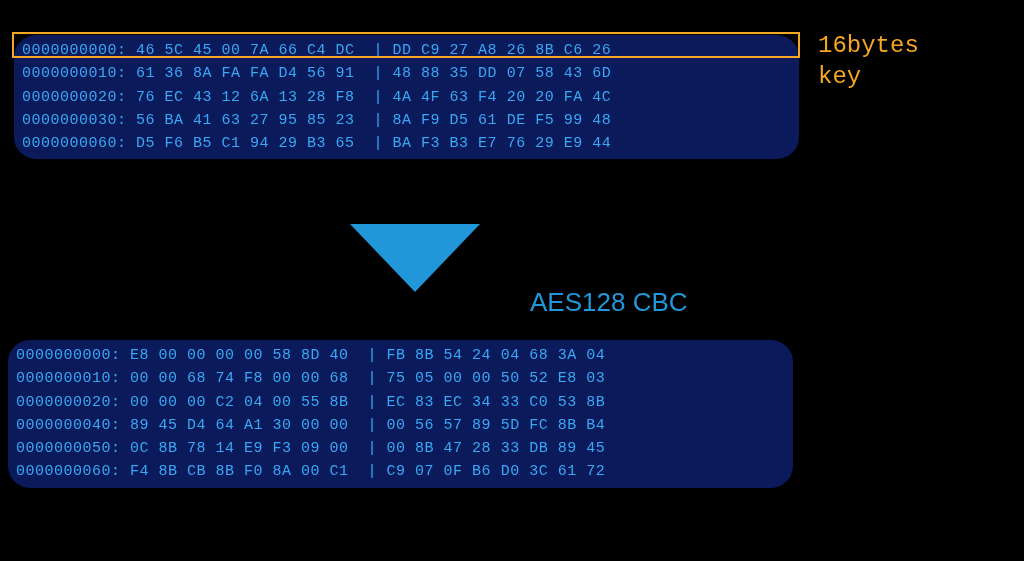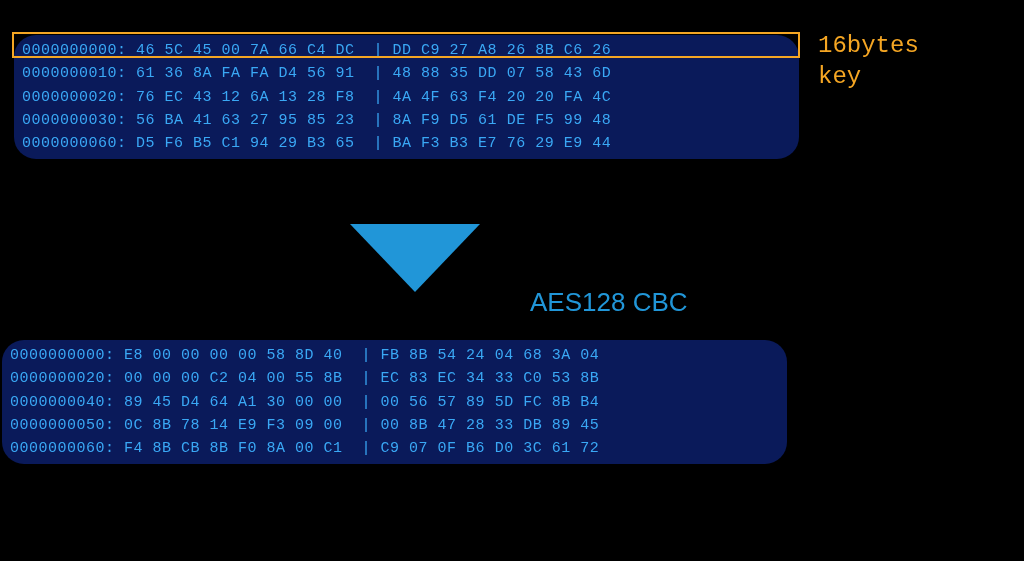--- a/index.html
+++ b/index.html
@@ -15,21 +15,21 @@
     background: #0a1a5a;
     color: #3aa8f5;
     font-size: 15px;
     line-height: 1.55;
     padding: 4px 8px 4px 8px;
     position: absolute;
     letter-spacing: 0.5px;
     border-radius: 22px;
   }
   .hexblock.top { left: 14px; top: 35px; width: 785px; }
-  .hexblock.bottom { left: 2px; top: 340px; width: 785px; }
+  .hexblock.bottom { left: 8px; top: 340px; width: 785px; }
   .row { white-space: pre; position: relative; }
   .offset { color: #3aa8f5; }
   .keybox {
     position: absolute;
     border: 2px solid #f5a623;
     left: 12px;
     top: 32px;
     width: 788px;
     height: 26px;
     pointer-events: none;
@@ -81,17 +81,18 @@
 <div class="arrow-wrap">
   <svg width="150" height="90" viewBox="0 0 150 90">
     <polygon points="10,10 140,10 75,78" fill="#2196d8"></polygon>
   </svg>
 </div>
 
 <div class="algo-label">AES128 CBC</div>
 
 <div class="hexblock bottom" id="bottom-block">
     <div class="row"><span class="offset">0000000000:</span> <span>E8 00 00 00 00 58 8D 40</span>  | <span>FB 8B 54 24 04 68 3A 04</span></div>
+    <div class="row"><span class="offset">0000000010:</span> <span>00 00 68 74 F8 00 00 68</span>  | <span>75 05 00 00 50 52 E8 03</span></div>
     <div class="row"><span class="offset">0000000020:</span> <span>00 00 00 C2 04 00 55 8B</span>  | <span>EC 83 EC 34 33 C0 53 8B</span></div>
     <div class="row"><span class="offset">0000000040:</span> <span>89 45 D4 64 A1 30 00 00</span>  | <span>00 56 57 89 5D FC 8B B4</span></div>
     <div class="row"><span class="offset">0000000050:</span> <span>0C 8B 78 14 E9 F3 09 00</span>  | <span>00 8B 47 28 33 DB 89 45</span></div>
     <div class="row"><span class="offset">0000000060:</span> <span>F4 8B CB 8B F0 8A 00 C1</span>  | <span>C9 07 0F B6 D0 3C 61 72</span></div>
   </div>
 
 </body></html>

